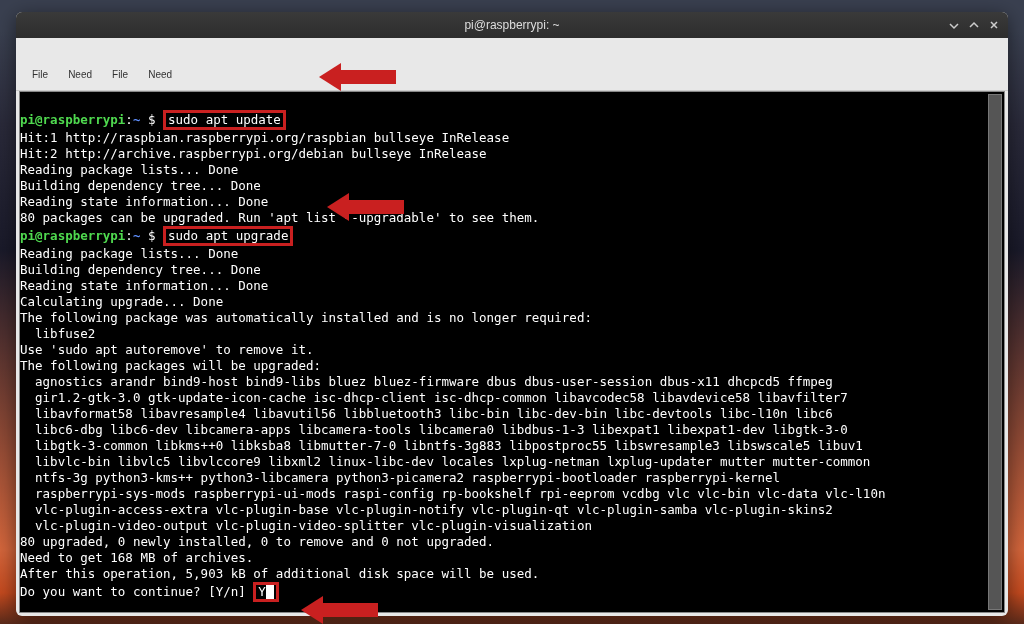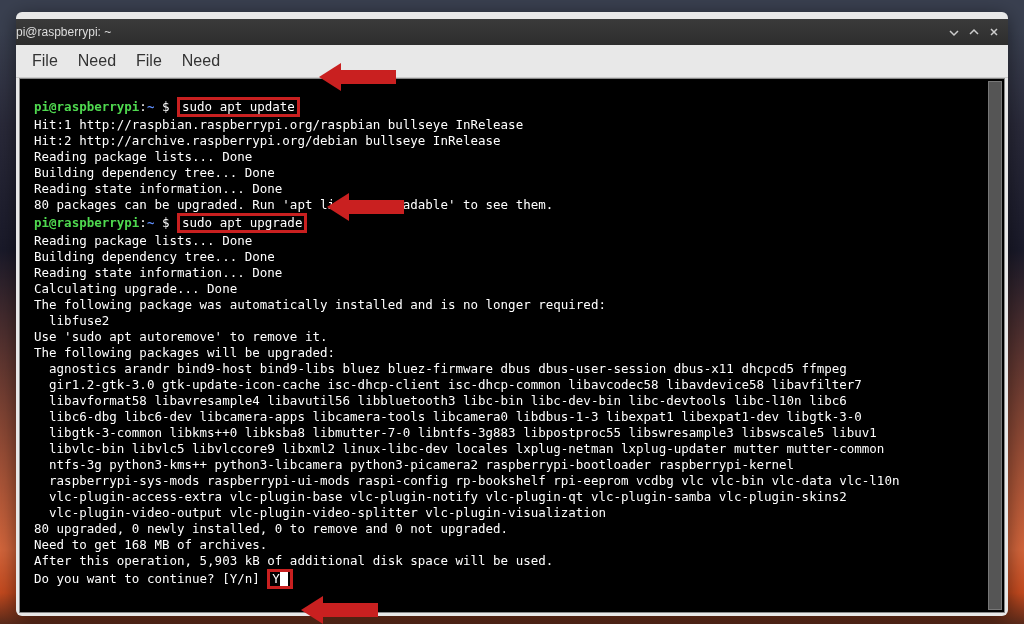--- a/index.html
+++ b/index.html
@@ -27,24 +27,23 @@
       overflow: hidden;
       display: flex;
       flex-direction: column;
     }
     .title-bar {
       height: 26px;
       background: linear-gradient(to bottom, #3a3a3a, #2d2d2d);
       color: #ddd;
       display: flex;
       align-items: center;
-      justify-content: flex-start;
+      justify-content: center;
       font-size: 12px;
       position: relative;
-      margin-top: 7px;
     }
     .title-bar-controls {
       position: absolute;
       right: 8px;
       display: flex;
       gap: 8px;
       align-items: center;
     }
     .ctrl-btn {
       width: 12px;
@@ -54,36 +53,37 @@
       display: flex;
       align-items: center;
       justify-content: center;
     }
     .menu-bar {
       height: 24px;
       background: #e8e8e8;
       display: flex;
       align-items: center;
       padding: 16px 6px;
-      font-size: 16px;
+      font-size: 10px;
       color: #333;
       border-bottom: 1px solid #ccc;
+      margin-top: 20px;
     }
     .menu-item {
       padding: 2px 10px;
       cursor: pointer;
     }
     .terminal {
       flex: 1;
       background: #000;
       color: #fff;
       font-family: 'DejaVu Sans Mono', 'Courier New', monospace;
       font-size: 12.5px;
       line-height: 1.28;
-      padding: 2px 14px;
+      padding: 2px 0;
       overflow: hidden;
       position: relative;
       white-space: pre;
       margin: 0 3px 3px 3px;
       border: 1px solid #888;
     }
     .scrollbar {
       position: absolute;
       right: 2px;
       top: 2px;

